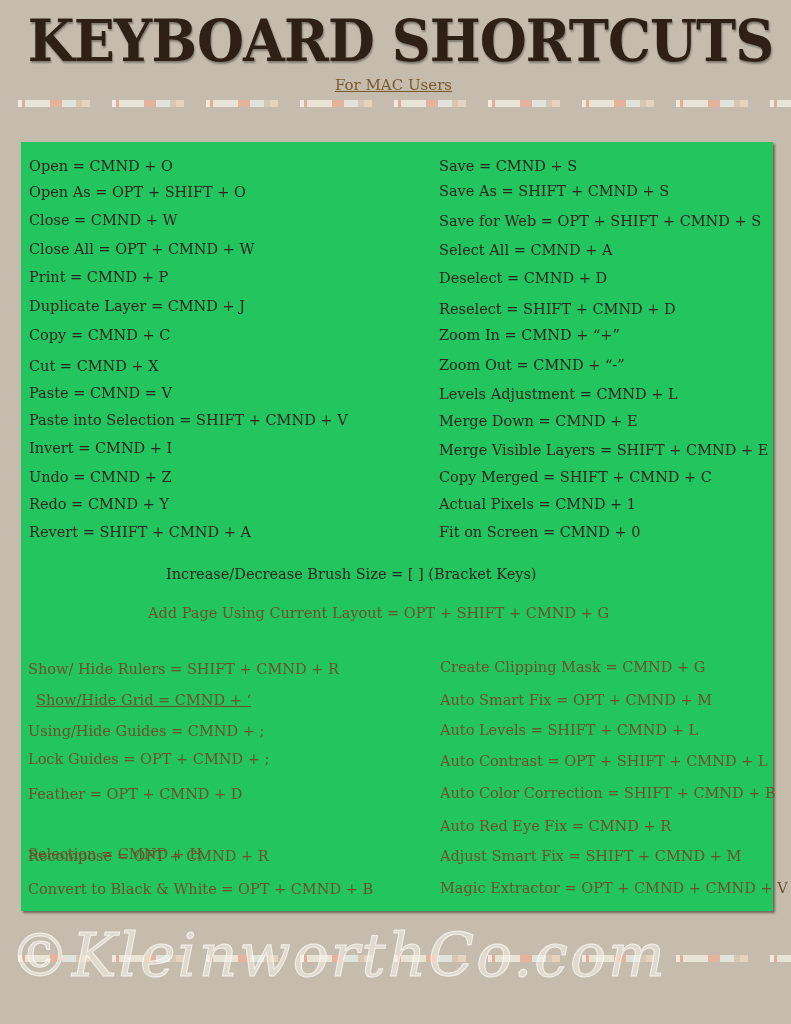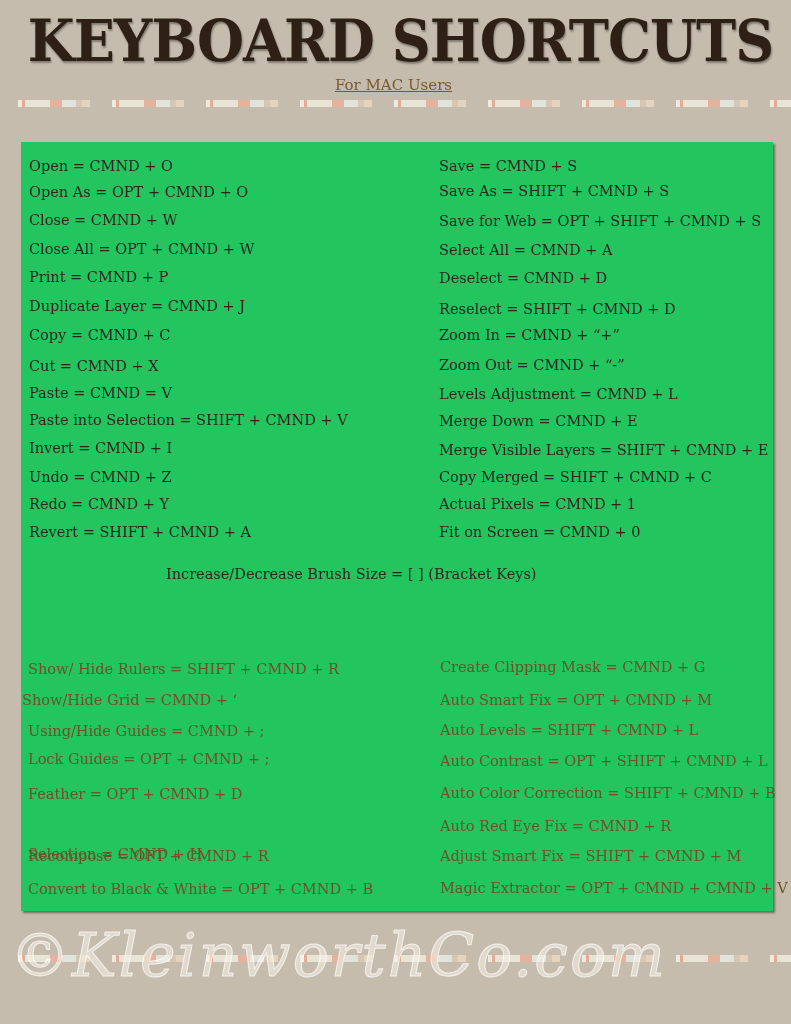--- a/index.html
+++ b/index.html
@@ -55,21 +55,21 @@
 </head>
 <body>
 
 <div class="title">KEYBOARD SHORTCUTS</div>
 <div class="subtitle">For MAC Users</div>
 <div class="stripe" style="top:100px;"></div>
 
 <div class="card">
   <div id="s1-left">
       <div class="item dark" style="left: 8px; top: 15px;">Open = CMND + O</div>
-      <div class="item dark" style="left: 8px; top: 41px;">Open As = OPT + CMND + O</div>
+      <div class="item dark" style="left: 8px; top: 41px;">Open As = OPT + SHIFT + O</div>
       <div class="item dark" style="left: 8px; top: 69px;">Close = CMND + W</div>
       <div class="item dark" style="left: 8px; top: 98px;">Close All = OPT + CMND + W</div>
       <div class="item dark" style="left: 8px; top: 126px;">Print = CMND + P</div>
       <div class="item dark" style="left: 8px; top: 155px;">Duplicate Layer = CMND + J</div>
       <div class="item dark" style="left: 8px; top: 184px;">Copy = CMND + C</div>
       <div class="item dark" style="left: 8px; top: 215px;">Cut = CMND + X</div>
       <div class="item dark" style="left: 8px; top: 242px;">Paste = CMND = V</div>
       <div class="item dark" style="left: 8px; top: 269px;">Paste into Selection = SHIFT + CMND + V</div>
       <div class="item dark" style="left: 8px; top: 297px;">Invert = CMND + I</div>
       <div class="item dark" style="left: 8px; top: 326px;">Undo = CMND + Z</div>
@@ -87,24 +87,25 @@
       <div class="item dark" style="left: 418px; top: 214px;">Zoom Out = CMND +  “-”</div>
       <div class="item dark" style="left: 418px; top: 243px;">Levels Adjustment = CMND + L</div>
       <div class="item dark" style="left: 418px; top: 270px;">Merge Down =  CMND + E</div>
       <div class="item dark" style="left: 418px; top: 299px;">Merge Visible Layers = SHIFT + CMND + E</div>
       <div class="item dark" style="left: 418px; top: 326px;">Copy Merged = SHIFT + CMND + C</div>
       <div class="item dark" style="left: 418px; top: 353px;">Actual Pixels = CMND + 1</div>
       <div class="item dark" style="left: 418px; top: 381px;">Fit on Screen = CMND + 0</div>
     </div>
 
   <div class="item dark" style="left:145px; top:423px;">Increase/Decrease Brush Size =  [    ]  (Bracket Keys)</div>
+  <div class="item brown" style="left:127px; top:462px;">Add Page Using Current Layout = OPT + SHIFT + CMND + G</div>
 
   <div id="s2-left">
       <div class="item brown" style="left: 7px; top: 518px;">Show/ Hide Rulers = SHIFT + CMND + R</div>
-      <div class="item brown" style="left: 1px; top: 549px;">Show/Hide Grid = CMND +  ‘</div>
+      <div class="item brown" style="left: 15px; top: 549px; text-decoration: underline;">Show/Hide Grid = CMND +  ‘</div>
       <div class="item brown" style="left: 7px; top: 580px;">Using/Hide Guides = CMND + ;</div>
       <div class="item brown" style="left: 7px; top: 608px;">Lock Guides = OPT + CMND + ;</div>
       <div class="item brown" style="left: 7px; top: 643px;">Feather = OPT + CMND + D</div>
       <div class="item brown" style="left: 7px; top: 675px; margin-top: 28px;">Selection = CMND + H</div>
       <div class="item brown" style="left: 7px; top: 705px;">Recompose = OPT + CMND + R</div>
       <div class="item brown" style="left: 7px; top: 738px;">Convert to Black &amp; White = OPT + CMND + B</div>
     </div>
   <div id="s2-right">
       <div class="item brown" style="left: 419px; top: 516px;">Create Clipping Mask = CMND + G</div>
       <div class="item brown" style="left: 419px; top: 549px;">Auto Smart Fix = OPT + CMND + M</div>

